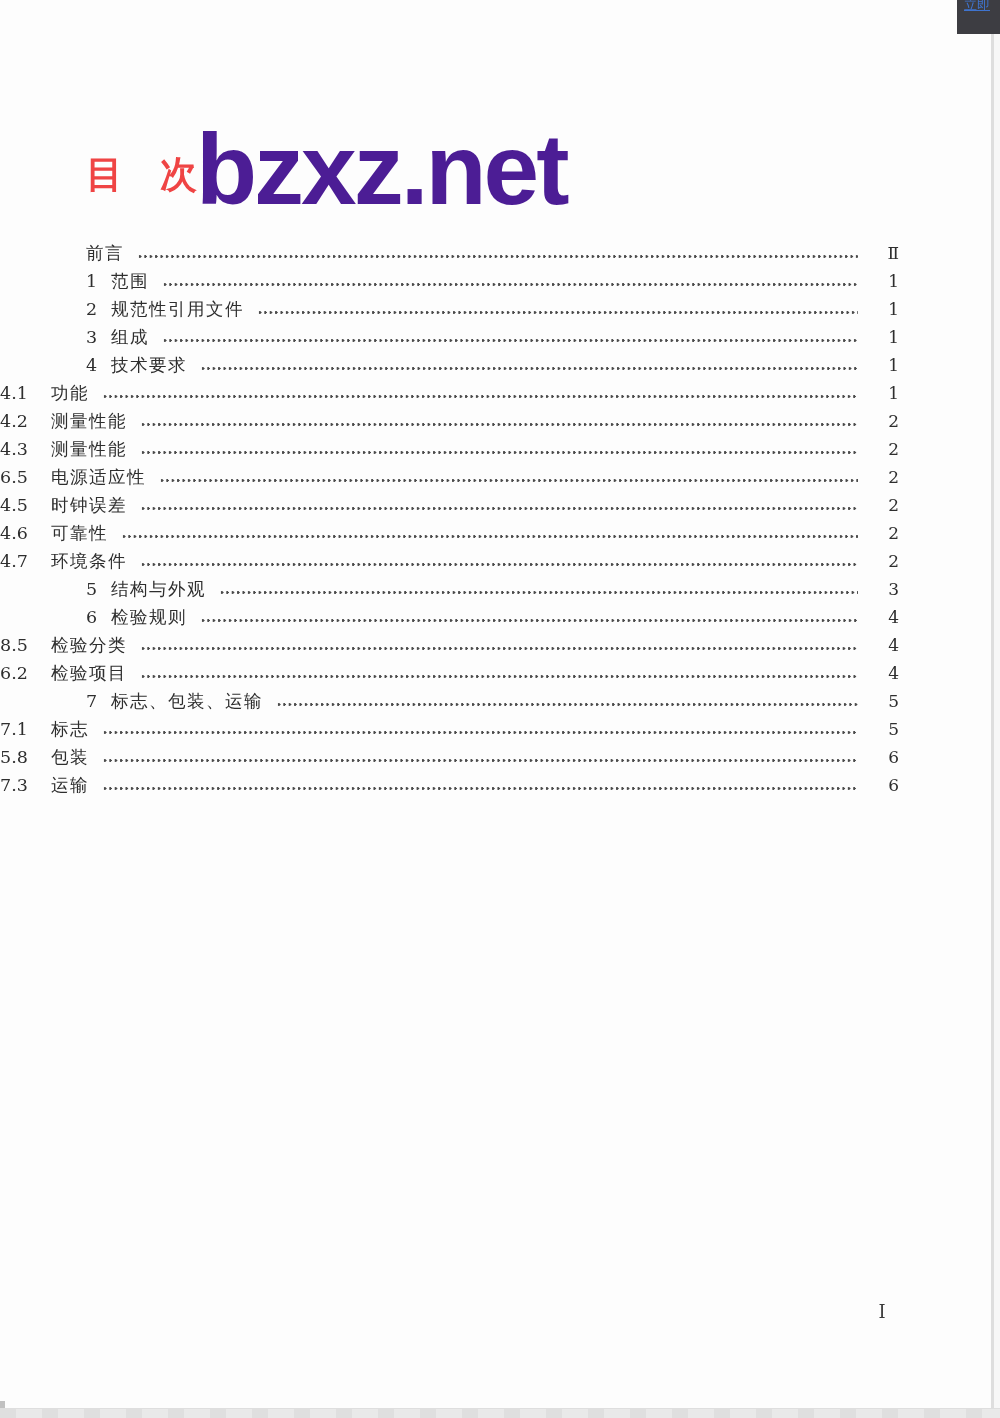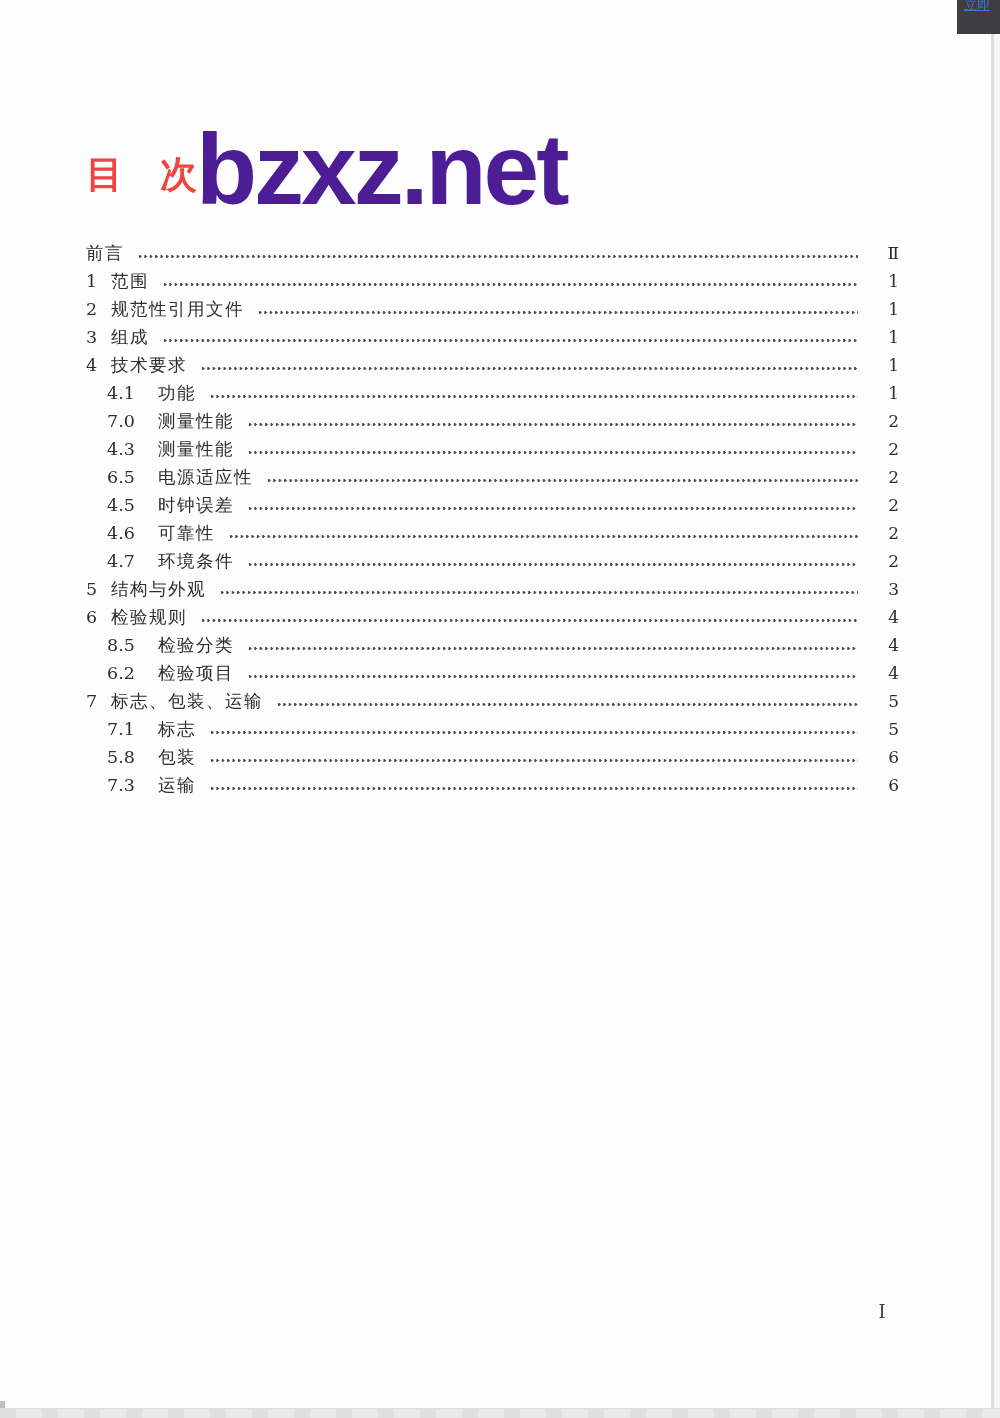--- a/index.html
+++ b/index.html
@@ -94,21 +94,21 @@
   }
   .toc-row {
     display: flex;
     align-items: baseline;
     height: 28px;
     font-size: 17.5px;
     color: #2e2e2e;
   }
   .lvl0 { padding-left: 86px; }
   .lvl0 .num { width: 25px; flex: none; }
-  .lvl1 { padding-left: 107px; }
+  .lvl1 { }
   .lvl1 .num { width: 51px; flex: none; }
   .ttl {
     flex: none;
     letter-spacing: 1.5px;
     padding-right: 14px;
     white-space: nowrap;
   }
   .dots {
     flex: 1 1 auto;
     align-self: center;
@@ -203,21 +203,21 @@
       <span class="dots"></span>
       <span class="pg">1</span>
     </div>
       <div class="toc-row lvl1">
       <span class="num">4.1</span>
       <span class="ttl">功能</span>
       <span class="dots"></span>
       <span class="pg">1</span>
     </div>
       <div class="toc-row lvl1">
-      <span class="num">7.0</span>
+      <span class="num">4.2</span>
       <span class="ttl">测量性能</span>
       <span class="dots"></span>
       <span class="pg">2</span>
     </div>
       <div class="toc-row lvl1">
       <span class="num">4.3</span>
       <span class="ttl">测量性能</span>
       <span class="dots"></span>
       <span class="pg">2</span>
     </div>

